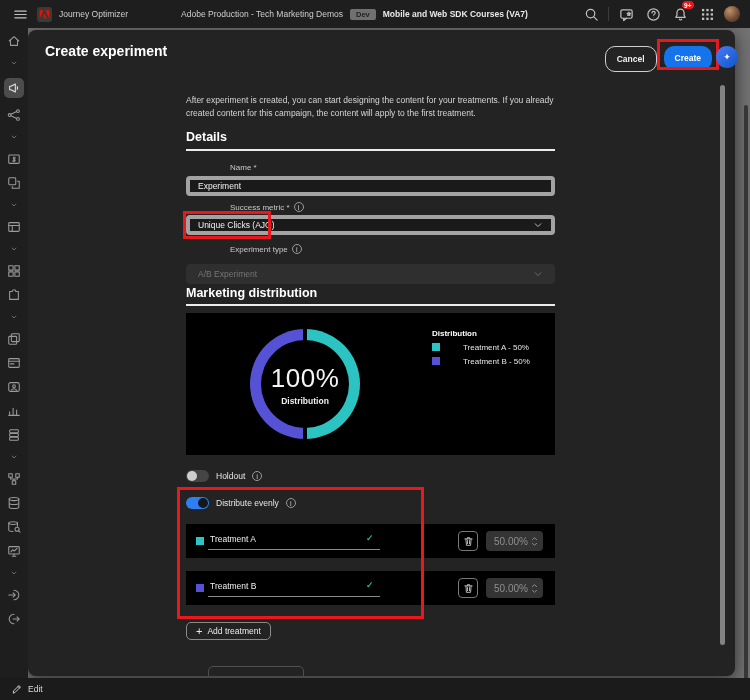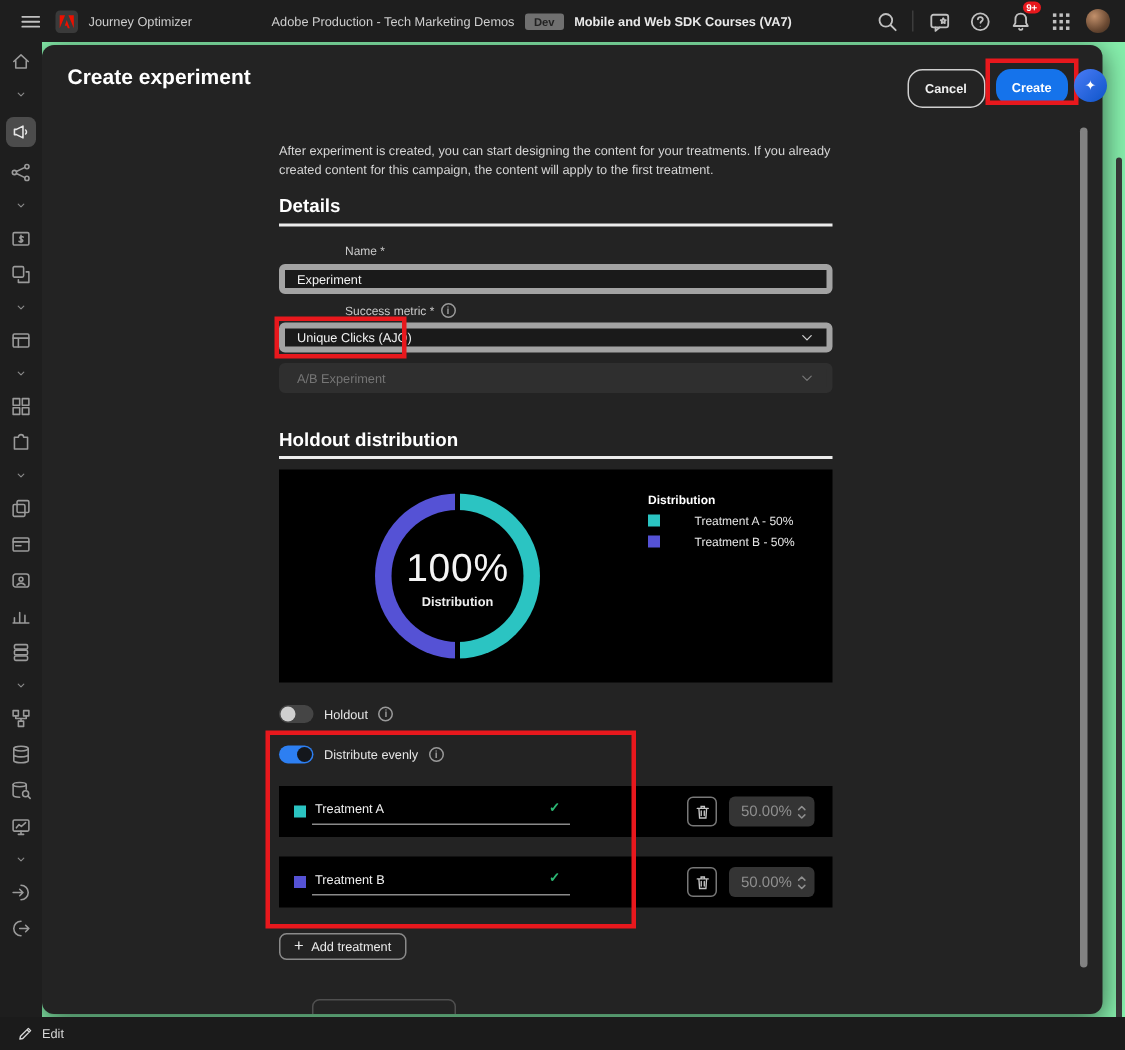--- a/index.html
+++ b/index.html
@@ -1,17 +1,17 @@
 <!DOCTYPE html>
 <html><head>
 <meta charset="utf-8">
 <style>
   html,body{margin:0;padding:0;background:#000;}
   *{box-sizing:border-box;font-family:"Liberation Sans",sans-serif;}
-  .screen{position:relative;width:750px;height:700px;background:#86efac;overflow:hidden;color:#e8e8e8;}
+  .screen{position:relative;width:750px;height:700px;background:#737373;overflow:hidden;color:#e8e8e8;}
   
   .topbar{position:absolute;left:0;top:0;width:750px;height:28px;background:#1e1e1e;display:flex;align-items:center;gap:7px;padding:0 10px;z-index:30;}
   .flex1{flex:1;}
   .tb-txt{font-size:8.5px;color:#cfcfcf;white-space:nowrap;}
   .tb-strong{color:#e9e9e9;font-weight:700;}
   .devbadge{font-size:7.5px;font-weight:700;background:#707070;color:#222;padding:1px 6px;border-radius:2px;}
   .logo-tile{width:15px;height:15px;background:#3a3a3a;border-radius:3px;display:flex;align-items:center;justify-content:center;}
   .tico{width:15px;height:15px;fill:none;stroke:#c0c0c0;stroke-width:1.3;stroke-linecap:round;stroke-linejoin:round;}
   .tb-ic{display:flex;align-items:center;justify-content:center;width:20px;height:20px;cursor:pointer;}
   .bell-wrap{position:relative;}
@@ -294,29 +294,29 @@
       <svg class="dd-ch" viewBox="0 0 16 16">
           <path d="M3.5 6l4.5 4.5L12.5 6"></path>
         </svg>
     </div>
     <div class="redbox" style="left:155px;top:181px;width:88px;height:28px;"></div>
 
     <div class="lbl" style="top:214px;">
       <span>Experiment type</span>
       <span class="info">i</span>
     </div>
-    <div class="field disabled" style="top:212px;">
+    <div class="field disabled" style="top:234px;">
       <span>A/B Experiment</span>
       <span class="spacer"></span>
       <svg class="dd-ch" viewBox="0 0 16 16">
           <path d="M3.5 6l4.5 4.5L12.5 6"></path>
         </svg>
     </div>
 
-    <div class="h2" style="left:158px;top:256px;">Holdout distribution</div>
+    <div class="h2" style="left:158px;top:256px;">Marketing distribution</div>
     <div class="rule" style="top:274px;"></div>
 
     <div class="panel" style="top:283px;height:142px;">
       <div class="donut"></div>
       <div class="donut-center">
         <div class="donut-val">100%</div>
         <div class="donut-lab">Distribution</div>
       </div>
       <div class="legend">
         <div class="leg-title">Distribution</div>

